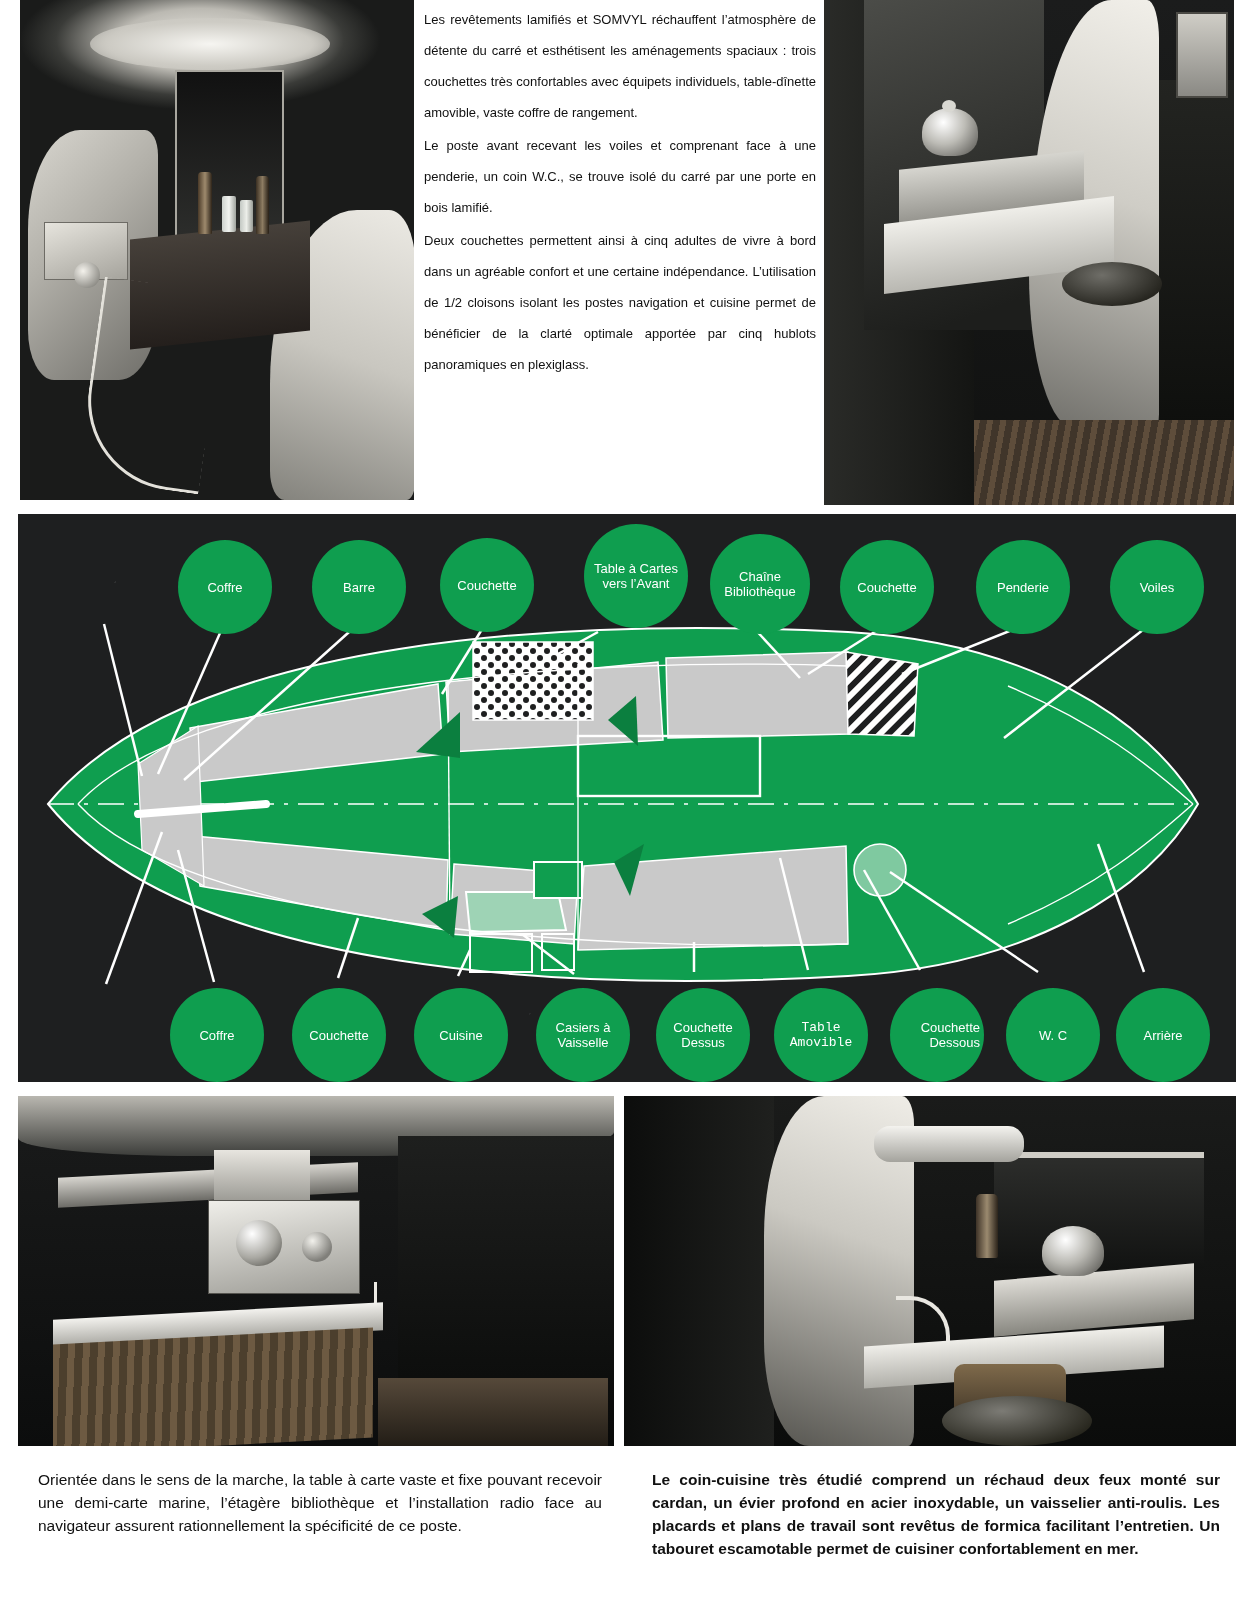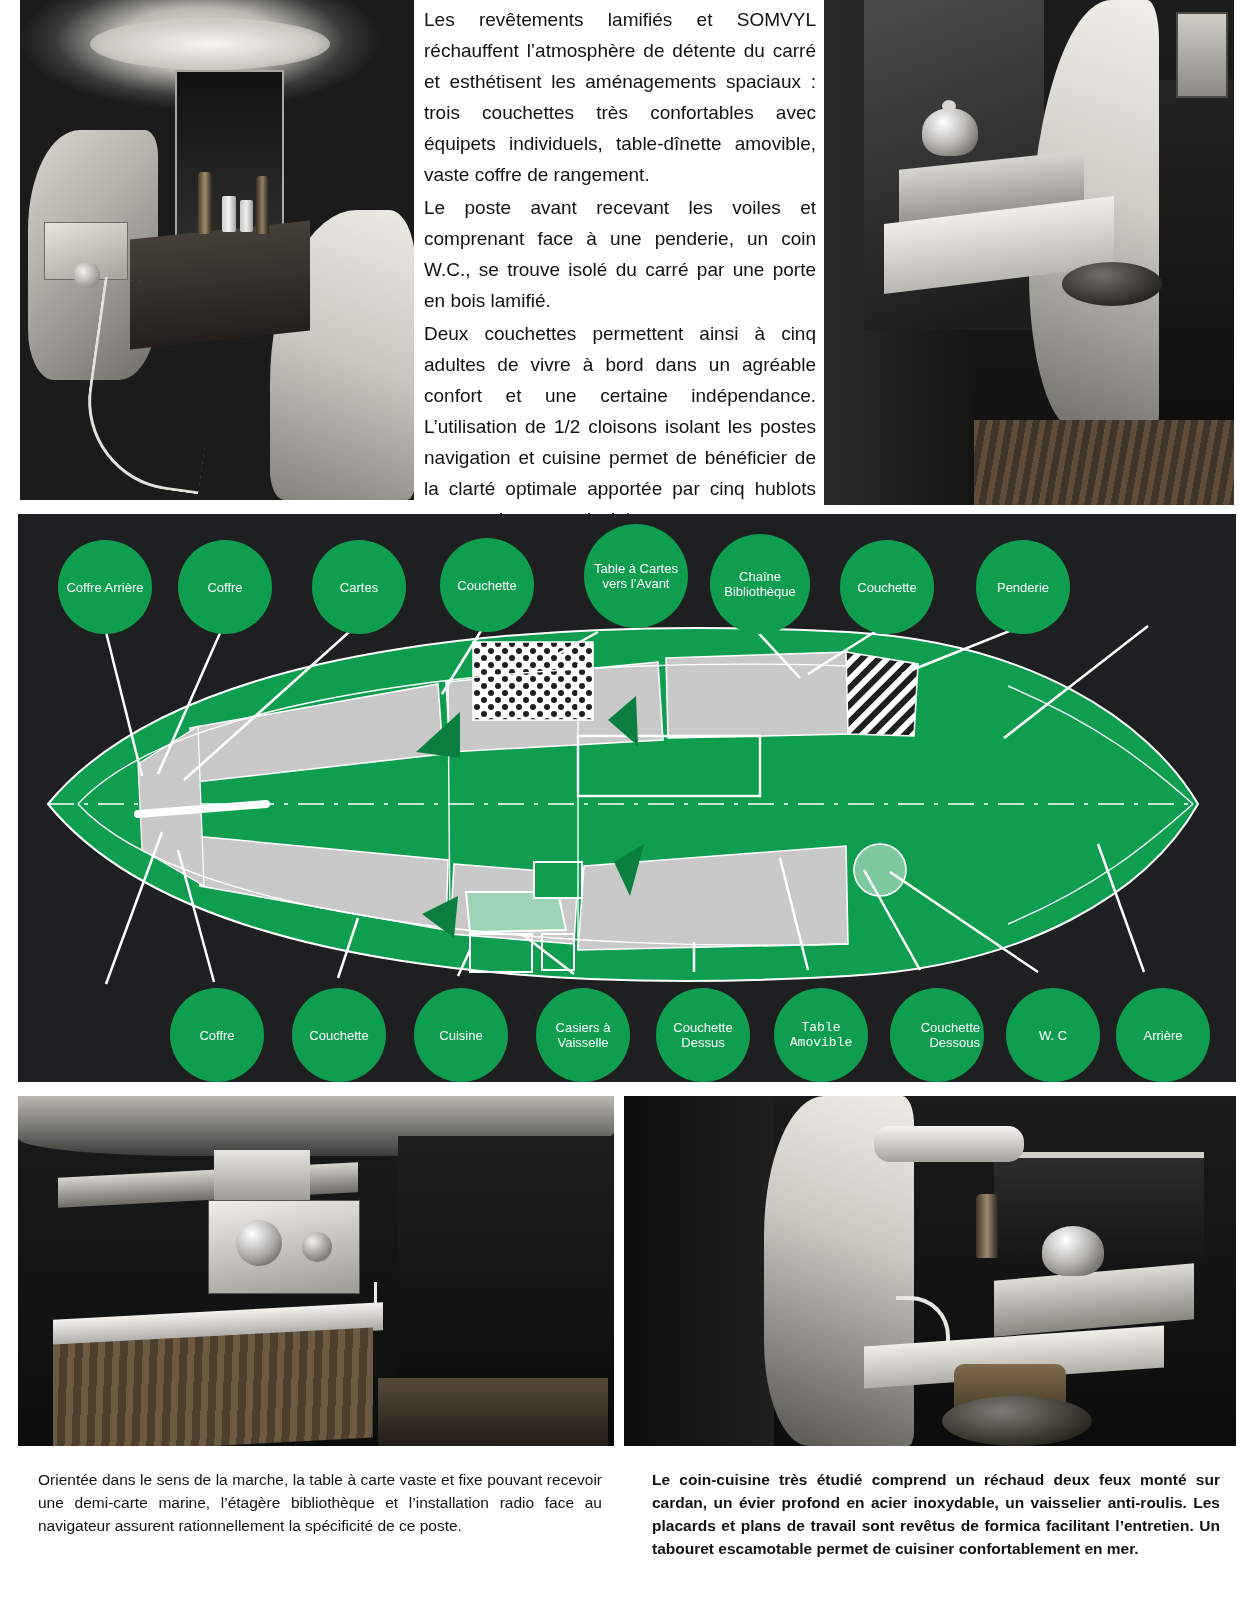--- a/index.html
+++ b/index.html
@@ -166,21 +166,21 @@
   
   .top-text {
     position: absolute;
     left: 424px; top: 4px;
     width: 392px;
   }
   .top-text p {
     margin: 0 0 2px 0;
     text-align: justify;
     text-justify: inter-word;
-    font-size: 19px;
+    font-size: 13px;
     line-height: 31px;
     color: #111;
   }
   .top-text p:last-child { margin-bottom: 0; }
 
   
   .diagram {
     position: absolute;
     left: 18px; top: 514px;
     width: 1218px; height: 568px;
@@ -461,43 +461,43 @@
       <line x1="440" y1="462" x2="452" y2="436"></line>
       <line x1="556" y1="460" x2="504" y2="420"></line>
       <line x1="676" y1="458" x2="676" y2="428"></line>
       <line x1="790" y1="456" x2="762" y2="344"></line>
       <line x1="902" y1="456" x2="846" y2="356"></line>
       <line x1="1020" y1="458" x2="872" y2="358"></line>
       <line x1="1126" y1="458" x2="1080" y2="330"></line>
     </g>
   </svg>
 
-  <div class="bubble" style="left:40px; top:526px; width:94px; height:94px; top:26px;">
-    <span>Coffre Arrière</span>
-  </div>
   <div class="bubble" style="left:160px; top:26px; width:94px; height:94px;">
     <span>Coffre</span>
   </div>
   <div class="bubble" style="left:294px; top:26px; width:94px; height:94px;">
-    <span>Cartes</span>
+    <span>Barre</span>
   </div>
   <div class="bubble" style="left:422px; top:24px; width:94px; height:94px;">
     <span>Couchette</span>
   </div>
   <div class="bubble" style="left:566px; top:10px; width:104px; height:104px;">
     <span>Table à Cartes vers l’Avant</span>
   </div>
   <div class="bubble" style="left:692px; top:20px; width:100px; height:100px;">
     <span>Chaîne Bibliothèque</span>
   </div>
   <div class="bubble" style="left:822px; top:26px; width:94px; height:94px;">
     <span>Couchette</span>
   </div>
   <div class="bubble" style="left:958px; top:26px; width:94px; height:94px;">
     <span>Penderie</span>
+  </div>
+  <div class="bubble" style="left:1092px; top:26px; width:94px; height:94px;">
+    <span>Voiles</span>
   </div>
 
   <div class="bubble" style="left:152px; top:474px; width:94px; height:94px;">
     <span>Coffre</span>
   </div>
   <div class="bubble" style="left:274px; top:474px; width:94px; height:94px;">
     <span>Couchette</span>
   </div>
   <div class="bubble" style="left:396px; top:474px; width:94px; height:94px;">
     <span>Cuisine</span>

